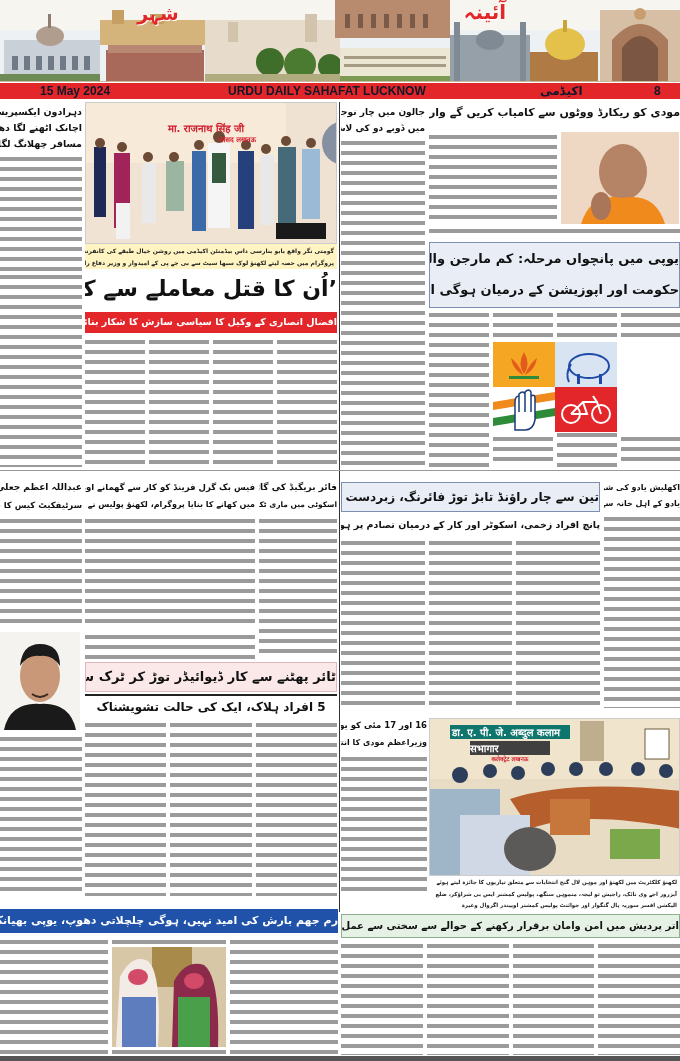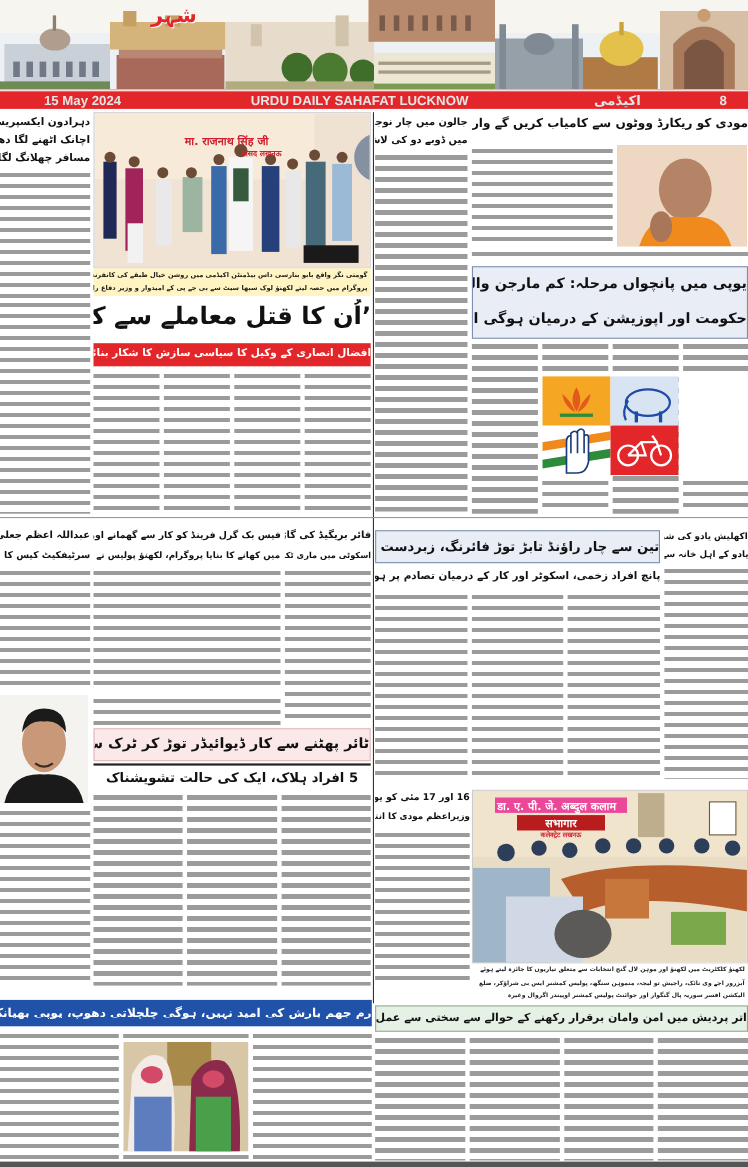--- a/index.html
+++ b/index.html
@@ -1,19 +1,19 @@
 <!DOCTYPE html>
 <html><head>
 <meta charset="utf-8">
 <style>
 *{box-sizing:border-box;margin:0;padding:0}
 body{width:680px;height:1061px;background:#fff;font-family:"DejaVu Sans",sans-serif;overflow:hidden;position:relative;color:#222}
 .abs{position:absolute}
 .masthead{left:0;top:0;width:680px;height:82px;background:linear-gradient(#f4f4f2,#e9e2d8);overflow:hidden;border-bottom:1px solid #c9b9a0}
-.topbar{left:0;top:82px;width:680px;height:17px;background:#e3262a;color:#e5e5e5;font-family:"Liberation Sans",sans-serif;font-weight:bold;font-size:12px;display:flex;align-items:center;border-top:1px solid #fff}
+.topbar{left:0;top:82px;width:680px;height:17px;background:#e3262a;color:#0f172a;font-family:"Liberation Sans",sans-serif;font-weight:bold;font-size:12px;display:flex;align-items:center;border-top:1px solid #fff}
 .topbar span{position:absolute}
 .headline{direction:rtl;font-family:"DejaVu Sans",sans-serif;font-weight:bold;color:#111;text-align:center;line-height:1.2;white-space:nowrap;overflow:hidden}
 .text-col{direction:rtl;font-size:5px;line-height:10px;color:#555;overflow:hidden;text-align:justify}
 .lines{background:repeating-linear-gradient(#fff 0 3px,#9b9b9b 3px 7px,#fff 7px 10px);}
 .photo{overflow:hidden}
 .caption{direction:rtl;font-size:7px;font-weight:bold;background:#fff4c2;color:#222;padding:1px 3px;line-height:11px;overflow:hidden;white-space:nowrap}
 .boxhead{background:#e9eef6;border:1px solid #7d8fb0}
 .redbox{background:#e3262a;color:#fff}
 .bluebox{background:#1f52a8;color:#fff}
 .rule{background:#333}
@@ -81,20 +81,21 @@
     <rect x="530" y="52" width="68" height="30" fill="#b07a45"></rect>
     <ellipse cx="565" cy="44" rx="20" ry="16" fill="#e3c14a"></ellipse>
     <rect x="563" y="20" width="4" height="12" fill="#c9a43a"></rect>
 
     <rect x="600" y="10" width="80" height="72" fill="#d6bfa4"></rect>
     <path d="M612 82 V40 Q640 8 668 40 V82 Z" fill="#a97b5c"></path>
     <path d="M622 82 V48 Q640 24 658 48 V82 Z" fill="#7b5643"></path>
     <circle cx="640" cy="14" r="6" fill="#c89d72"></circle>
   </svg>
   <div class="abs" style="left:103px;top:2px;width:110px;height:24px;direction:rtl;font-weight:bold;font-size:19px;color:#e3262a;letter-spacing:18px;text-align:center;text-shadow:1px 1px 0 #fff">شہر</div>
+  <div class="abs" style="left:400px;top:0px;width:170px;height:28px;direction:rtl;font-weight:bold;font-size:20px;color:#e3262a;letter-spacing:16px;text-align:center;text-shadow:1px 1px 0 #fff">آئینہ</div>
 </div>
 
 <div class="abs topbar">
   <span style="left:40px">15 May 2024</span>
   <span style="left:228px">URDU DAILY SAHAFAT LUCKNOW</span>
   <span style="left:540px;font-family:'DejaVu Sans',sans-serif;font-size:12px;direction:rtl">اکیڈمی</span>
   <span style="left:654px">8</span>
 </div>
 
 <div class="abs" style="left:0;top:102px;width:82px;height:170px">
@@ -298,22 +299,22 @@
         <circle cx="146" cy="50" r="7"></circle>
         <circle cx="176" cy="50" r="7"></circle>
         <circle cx="208" cy="50" r="7"></circle>
         <circle cx="236" cy="52" r="7"></circle>
       </g>
     <rect x="0" y="70" width="70" height="88" fill="#9fb6c9"></rect>
     <rect x="30" y="96" width="70" height="62" fill="#cfd8e4"></rect>
     <ellipse cx="100" cy="130" rx="26" ry="22" fill="#5c5a58"></ellipse>
     <rect x="180" y="110" width="50" height="30" fill="#7aa84a"></rect>
   </svg>
-  <div class="abs" style="left:20px;top:6px;width:120px;font-size:10px;font-weight:bold;color:#fff;background:#ec4899;padding:0 2px">डा. ए. पी. जे. अब्दुल कलाम</div>
-  <div class="abs" style="left:40px;top:22px;width:80px;font-size:10px;font-weight:bold;color:#fff;background:#b91c1c;text-align:center">सभागार</div>
+  <div class="abs" style="left:20px;top:6px;width:120px;font-size:10px;font-weight:bold;color:#fff;background:#0f766e;padding:0 2px">डा. ए. पी. जे. अब्दुल कलाम</div>
+  <div class="abs" style="left:40px;top:22px;width:80px;font-size:10px;font-weight:bold;color:#fff;background:#404040;text-align:left">सभागार</div>
   <div class="abs" style="left:45px;top:36px;width:70px;font-size:6px;font-weight:bold;color:#d02030;text-align:center">कलेक्ट्रेट लखनऊ</div>
 </div>
 <div class="abs caption" style="left:429px;top:876px;width:251px;height:36px;font-size:5.5px;line-height:11.5px;background:#fff">
   <div>لکھنؤ کلکٹریٹ میں لکھنؤ اور موہن لال گنج انتخابات سے متعلق تیاریوں کا جائزہ لیتے ہوئے</div>
   <div>آبزرور اجے وی نائک، راجیش تو لیجہ، منموہن سنگھ، پولیس کمشنر ایس بی شراؤکر، ضلع</div>
   <div>الیکشن افسر سوریہ پال گنگوار اور جوائنٹ پولیس کمشنر اوپیندر اگروال وغیرہ</div>
 </div>
 
 <div class="abs headline bluebox" style="left:0;top:909px;width:338px;height:24px;font-size:11px;line-height:24px;color:#fff">رم جھم بارش کی امید نہیں، ہوگی چلچلاتی دھوپ، یوپی بھیانک گرمی کی لپیٹ میں</div>
 <div class="abs" style="left:0;top:937px;width:338px;height:118px">

